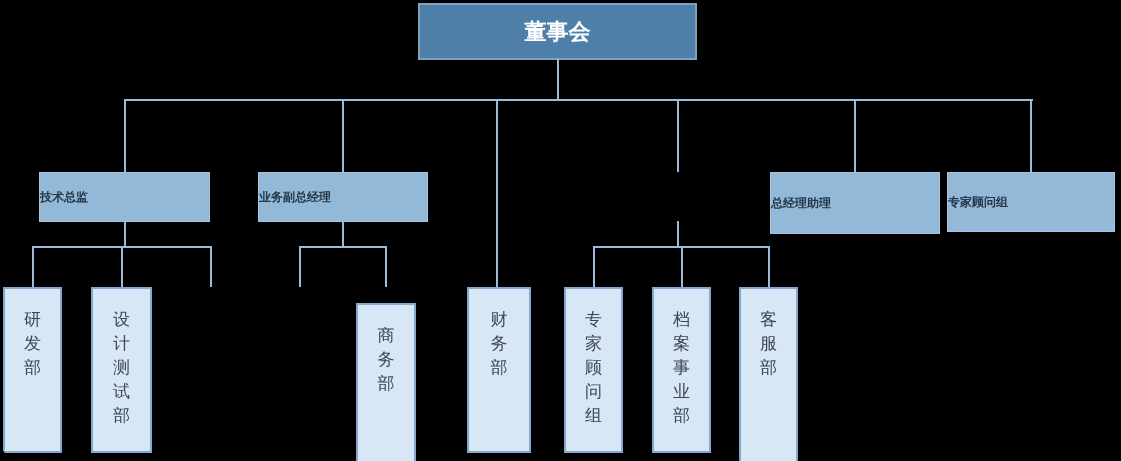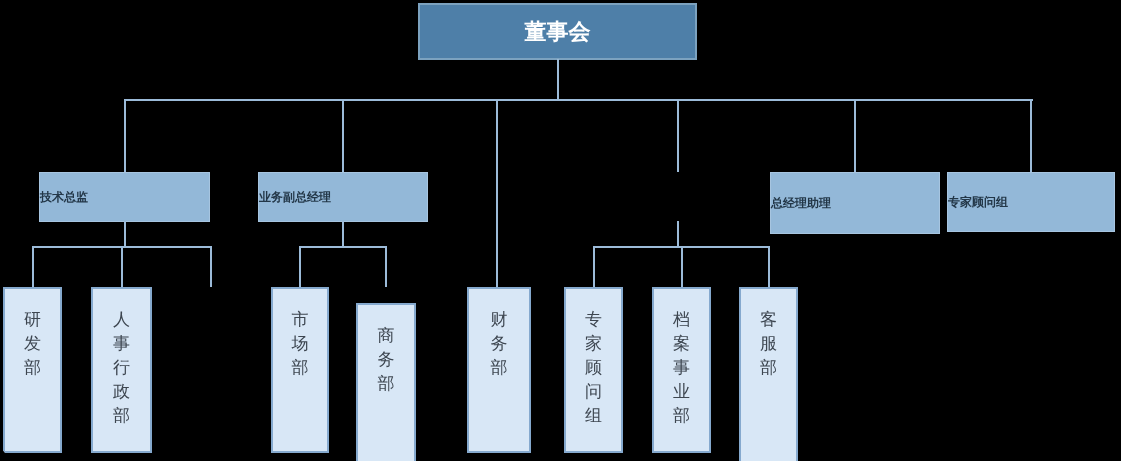--- a/index.html
+++ b/index.html
@@ -62,24 +62,21 @@
     <div class="node l2" style="left: 770px; top: 172px; width: 170px; height: 62px;">
       <div class="label">总经理助理</div>
     </div>
     <div class="node l2" style="left: 947px; top: 172px; width: 168px; height: 60px;">
       <div class="label">专家顾问组</div>
     </div>
     <div class="node l3" style="left: 3px; top: 287px; width: 59px; height: 166px;">
       <div class="label">研发部</div>
     </div>
     <div class="node l3" style="left: 91px; top: 287px; width: 61px; height: 166px;">
-      <div class="label">人事行政部</div>
-    </div>
-    <div class="node l3" style="left: 271px; top: 287px; width: 58px; height: 166px;">
-      <div class="label">市场部</div>
+      <div class="label">设计测试部</div>
     </div>
     <div class="node l3" style="left: 356px; top: 303px; width: 60px; height: 174px;">
       <div class="label">商务部</div>
     </div>
     <div class="node l3" style="left: 467px; top: 287px; width: 64px; height: 166px;">
       <div class="label">财务部</div>
     </div>
     <div class="node l3" style="left: 564px; top: 287px; width: 59px; height: 166px;">
       <div class="label">专家顾问组</div>
     </div>

